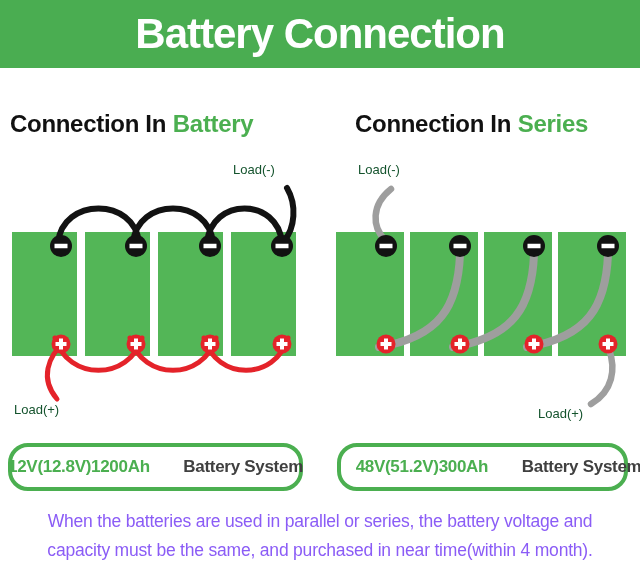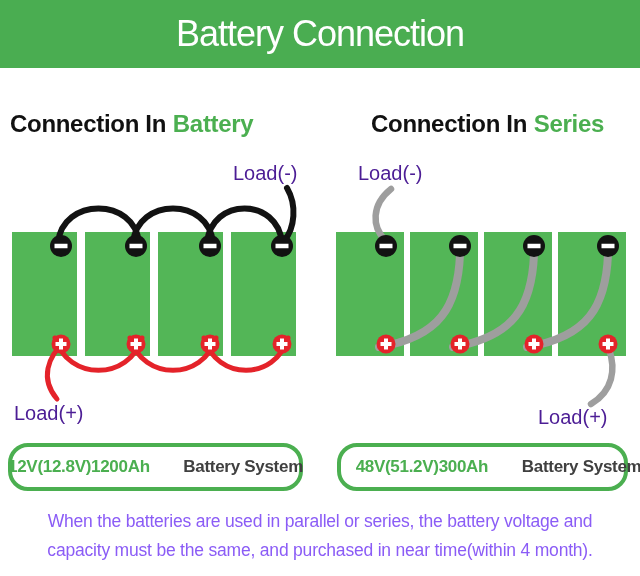--- a/index.html
+++ b/index.html
@@ -15,41 +15,41 @@
   body{
     width:640px;height:576px;position:relative;overflow:hidden;background:#fff;
     font-family:"Liberation Sans",sans-serif;
   }
   .header{
     position:absolute;top:0;left:0;width:640px;height:68px;
     background:var(--header-bg);
     display:flex;align-items:center;justify-content:center;
   }
   .header .title{
-    color:#fff;font-size:36px;font-weight:400;letter-spacing:-1px;white-space:nowrap;text-align:right;
+    color:#fff;font-size:42px;font-weight:700;letter-spacing:-1px;white-space:nowrap;text-align:right;
   }
   .section-title{
     position:absolute;top:110px;font-size:24px;font-weight:700;
     color:var(--text-dark);letter-spacing:-0.3px;white-space:nowrap;
   }
   .section-title .hl{color:var(--accent);margin-left:0.28em;}
   #parallel-title{left:10px;}
-  #series-title{left:355px;margin-left:16px;}
+  #series-title{left:355px;}
   svg.diagram{position:absolute;top:0;left:0;}
   .bat{fill:var(--battery);}
   .wb{stroke:var(--wire-black);stroke-width:6;fill:none;stroke-linecap:round;}
   .wr{stroke:var(--wire-red);stroke-width:5;fill:none;stroke-linecap:round;}
   .wg{stroke:var(--wire-gray);stroke-width:8;fill:none;stroke-linecap:round;}
   .wg-thin{stroke:var(--wire-gray);stroke-width:6.5;fill:none;stroke-linecap:round;}
   .term-n{fill:var(--wire-black);}
   .term-p{fill:var(--wire-red);}
   .tbar{stroke:#fff;stroke-width:4.5;}
   .pbar{stroke:#fff;stroke-width:4;}
   .load-label{
-    position:absolute;font-size:20px;color:#4c1d95;white-space:nowrap;
+    position:absolute;font-size:13px;color:#14532d;white-space:nowrap;
   }
   .spec-box{
     position:absolute;top:443px;height:48px;box-sizing:border-box;
     border:4px solid var(--accent);border-radius:20px;background:#fff;
     display:flex;align-items:center;justify-content:center;
     font-size:17px;font-weight:700;letter-spacing:-0.3px;white-space:nowrap;gap:28px;
   }
   #parallel-spec{left:8px;width:295px;}
   #series-spec{left:337px;width:291px;padding-left:32px;}
   .spec-box .spec{color:var(--accent);}

